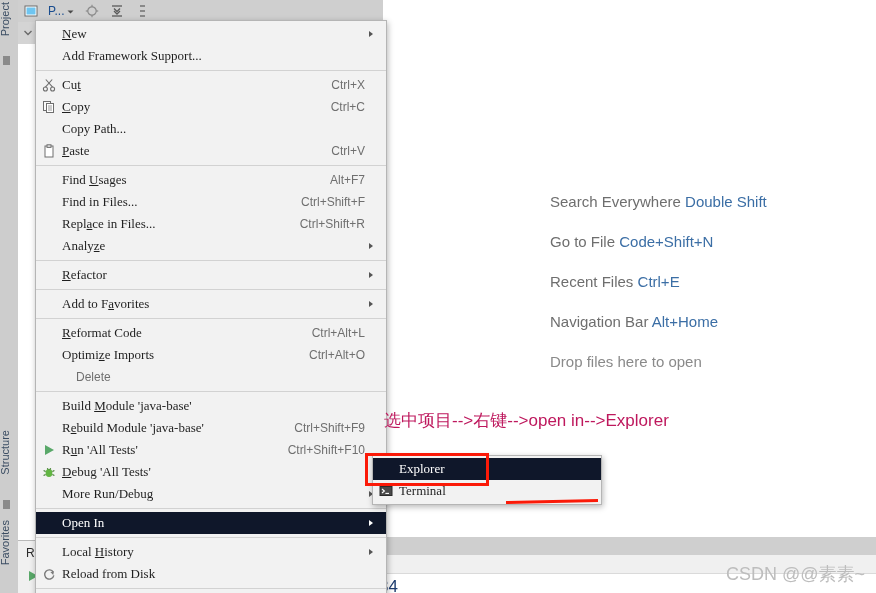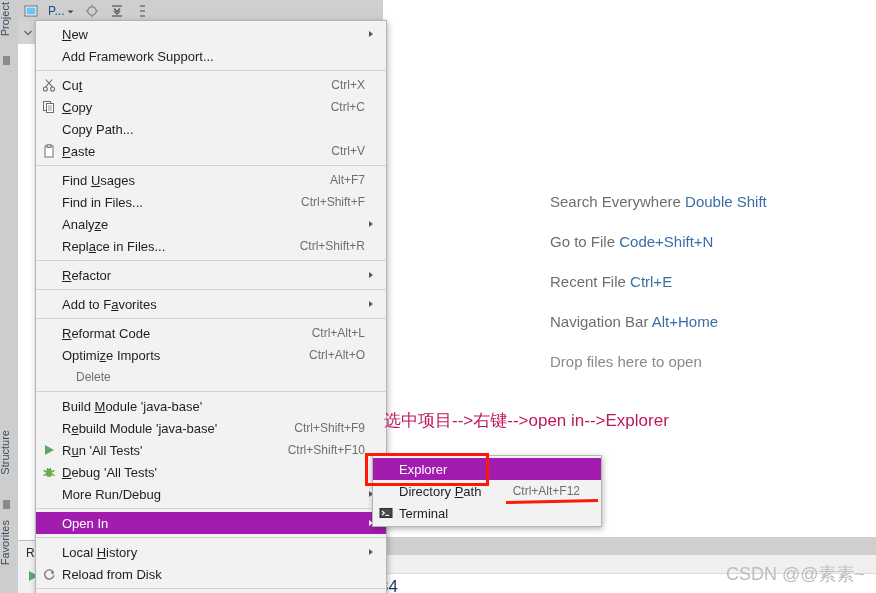--- a/index.html
+++ b/index.html
@@ -56,25 +56,25 @@
 
   
   #context-menu{
     position:absolute;left:35px;top:20px;width:350px;
     background:#f2f2f2;border:1px solid #b5b5b5;
     box-shadow:1px 2px 6px rgba(0,0,0,0.28);
     padding:2px 0;z-index:40;
   }
   .mi{position:relative;height:22px;display:flex;align-items:center;padding:0 9px 0 0;cursor:default;}
   .mi-icon{width:26px;min-width:26px;height:22px;display:flex;align-items:center;justify-content:center;}
-  .mi-label{flex:1;font-size:13px;color:#1f1f1f;white-space:nowrap;}
+  .mi-label{flex:1;font-size:13px;color:#1f1f1f;white-space:nowrap;font-family:Liberation Serif, serif;}
   .mi-accel{font-size:12px;color:#6f6f6f;white-space:nowrap;padding-left:14px;}
   .mi-arrow{width:12px;min-width:12px;display:flex;align-items:center;justify-content:center;}
   .mi-arrow i{display:block;width:0;height:0;border-left:4px solid #555;border-top:3.5px solid transparent;border-bottom:3.5px solid transparent;}
-  .mi.selected{background:#a21caf;}
+  .mi.selected{background:#0f172a;}
   .mi.selected .mi-label{color:#ffffff;}
   .mi.selected .mi-accel{color:#e3eefb;}
   .mi.selected .mi-arrow i{border-left-color:#ffffff;}
   .mi-sep{height:1px;background:#d2d2d2;margin:3px 0;}
   .um{text-decoration:underline;text-underline-offset:1px;}
 
   
   #submenu{
     position:absolute;left:372px;top:455px;width:228px;
     background:#f2f2f2;border:1px solid #b5b5b5;
@@ -175,21 +175,21 @@
 
   <div id="editor-area">
     <div id="welcome-list">
       <div class="welcome-row">
         <span>Search Everywhere </span><span class="kb">Double Shift</span>
       </div>
       <div class="welcome-row">
         <span>Go to File </span><span class="kb">Code+Shift+N</span>
       </div>
       <div class="welcome-row">
-        <span>Recent File </span><span class="kb">Ctrl+E</span>
+        <span>Recent Files </span><span class="kb">Ctrl+E</span>
       </div>
       <div class="welcome-row">
         <span>Navigation Bar </span><span class="kb">Alt+Home</span>
       </div>
       <div class="welcome-row" id="drop-row">Drop files here to open</div>
     </div>
   </div>
 
   <div id="console-strip">
     <div id="console-top"></div>
@@ -265,31 +265,31 @@
         <span class="mi-arrow"></span>
       </div>
       <div class="mi">
         <span class="mi-icon"></span>
         <span class="mi-label">Find in Files...</span>
         <span class="mi-accel">Ctrl+Shift+F</span>
         <span class="mi-arrow"></span>
       </div>
       <div class="mi">
         <span class="mi-icon"></span>
-        <span class="mi-label">Analy<span class="um">z</span>e</span>
-        <span class="mi-accel"></span>
-        <span class="mi-arrow">
-          <i></i>
-        </span>
-      </div>
-      <div class="mi">
-        <span class="mi-icon"></span>
         <span class="mi-label">Repl<span class="um">a</span>ce in Files...</span>
         <span class="mi-accel">Ctrl+Shift+R</span>
         <span class="mi-arrow"></span>
+      </div>
+      <div class="mi">
+        <span class="mi-icon"></span>
+        <span class="mi-label">Analy<span class="um">z</span>e</span>
+        <span class="mi-accel"></span>
+        <span class="mi-arrow">
+          <i></i>
+        </span>
       </div>
       <div class="mi-sep"></div>
       <div class="mi">
         <span class="mi-icon"></span>
         <span class="mi-label"><span class="um">R</span>efactor</span>
         <span class="mi-accel"></span>
         <span class="mi-arrow">
           <i></i>
         </span>
       </div>
@@ -404,26 +404,20 @@
     </div>
 
   <div id="submenu">
       <div class="mi selected">
         <span class="mi-icon"></span>
         <span class="mi-label">Explorer</span>
         <span class="mi-accel"></span>
         <span class="mi-arrow"></span>
       </div>
       <div class="mi">
-        <span class="mi-icon"></span>
-        <span class="mi-label">Directory <span class="um">P</span>ath</span>
-        <span class="mi-accel">Ctrl+Alt+F12</span>
-        <span class="mi-arrow"></span>
-      </div>
-      <div class="mi">
         <span class="mi-icon">
           <svg width="14" height="14" viewBox="0 0 14 14">
             <rect x="1" y="2.5" width="12" height="9" fill="#4a4a4a" stroke="#2b2b2b"></rect>
             <path d="M3 5 L5.4 7 L3 9" fill="none" stroke="#ffffff" stroke-width="1.1"></path>
             <line x1="6.4" y1="9.4" x2="10" y2="9.4" stroke="#ffffff" stroke-width="1.1"></line>
           </svg>
         </span>
         <span class="mi-label">Terminal</span>
         <span class="mi-accel"></span>
         <span class="mi-arrow"></span>

